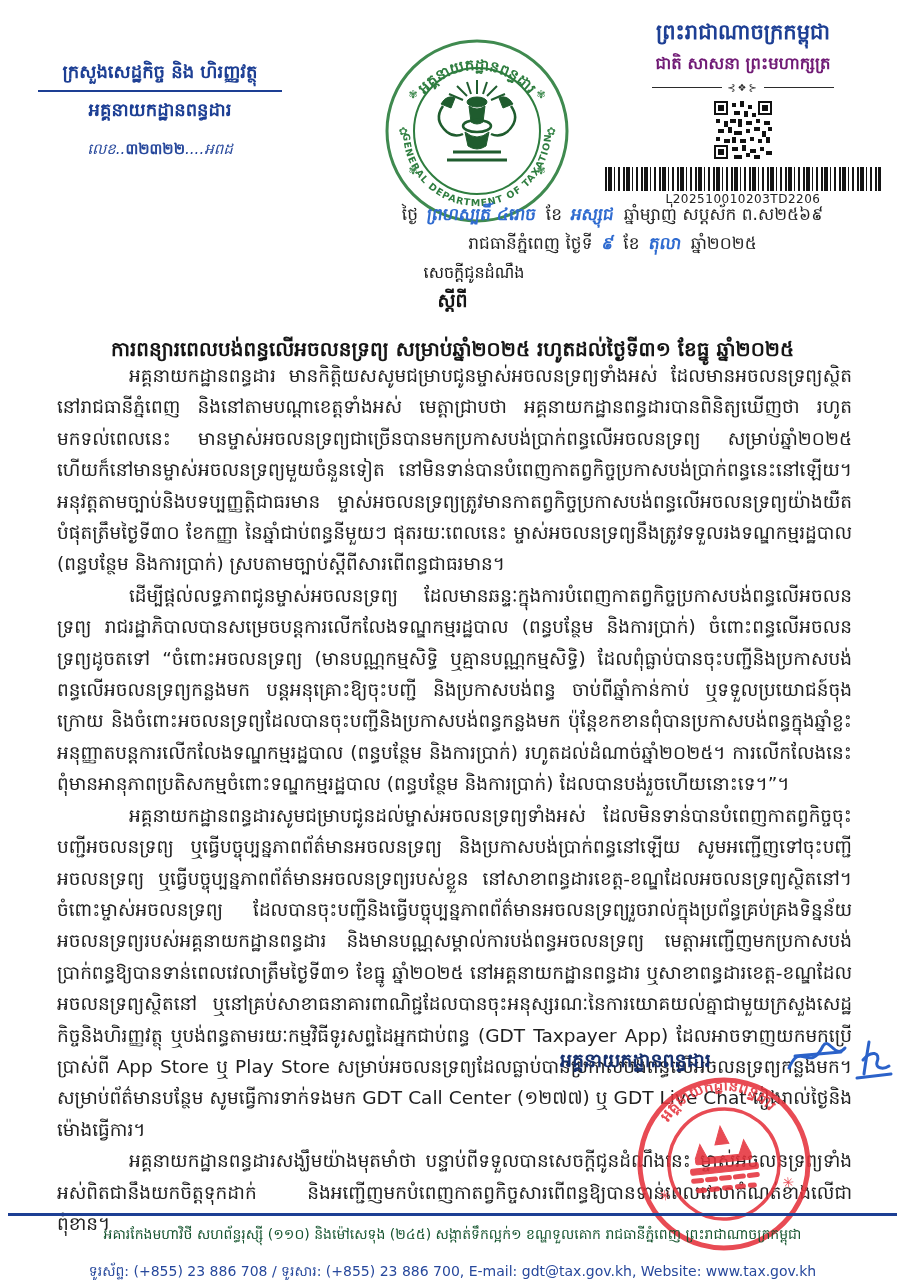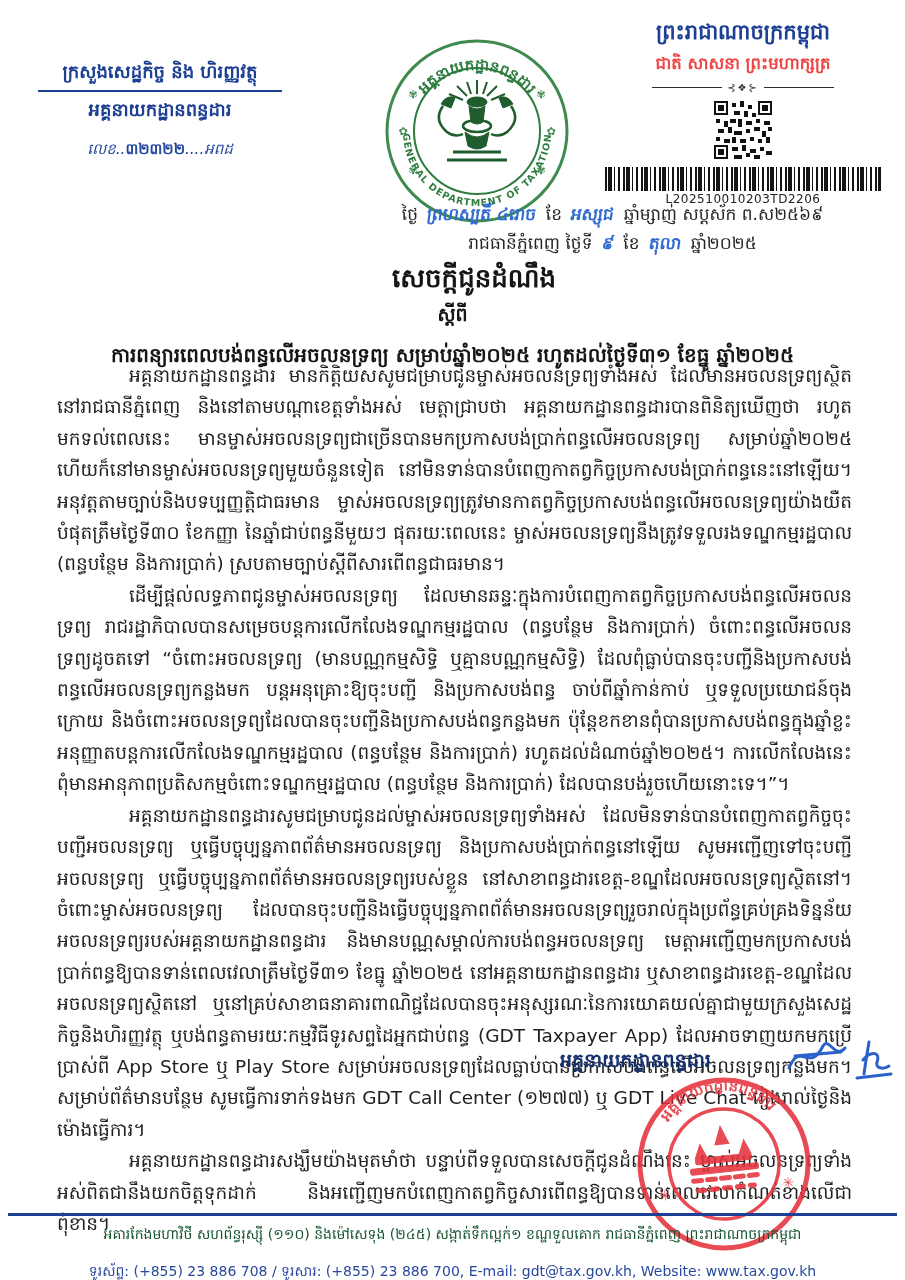--- a/index.html
+++ b/index.html
@@ -13,37 +13,37 @@
   .ministry{color:#1d3f94;font-weight:bold;font-size:18px;line-height:1.35;}
   .hdr-rule{height:2px;background:#1d3f94;margin:6px 8px 6px 8px;}
   .department{color:#1d3f94;font-weight:bold;font-size:18px;}
   .refline{color:#27489c;font-size:15px;font-style:italic;margin-top:14px;white-space:nowrap;}
   .refline .hand{font-weight:bold;font-style:normal;}
   
   .seal{position:absolute;left:383px;top:36px;width:188px;height:190px;}
   
   .hdr-right{position:absolute;left:598px;top:18px;width:290px;text-align:center;}
   .kingdom{color:#1d3f94;font-weight:bold;font-size:21px;white-space:nowrap;}
-  .motto{color:#ef4444;font-weight:bold;font-size:16.5px;margin-top:4px;white-space:nowrap;}
+  .motto{color:#701a75;font-weight:bold;font-size:16.5px;margin-top:4px;white-space:nowrap;}
   .ornament{display:flex;align-items:center;justify-content:center;margin-top:5px;color:#2b2b2b;}
   .ornament .bar{height:1.5px;background:#2b2b2b;width:70px;}
   .ornament .glyph{font-size:10px;margin:0 5px;letter-spacing:2px;}
   .qr{margin:8px auto 0 auto;width:58px;height:58px;display:block;}
   .barcode{margin:8px auto 0 auto;width:276px;height:24px;
     background:repeating-linear-gradient(90deg,#141414 0 2px,#fff 2px 3px,#141414 3px 7px,#fff 7px 9px,#141414 9px 10px,#fff 10px 13px,#141414 13px 15px,#fff 15px 18px);}
   .barcode-label{font-size:12px;color:#222;margin-top:1px;letter-spacing:.5px;}
   
   .dateblock{position:absolute;left:330px;top:200px;width:565px;text-align:center;font-size:17px;color:#232323;}
   .dateblock .row{white-space:nowrap;line-height:1.7;}
   .hand-ink{color:#2f6bd0;font-weight:bold;transform:skewX(-8deg);display:inline-block;padding:0 4px;}
   
   .title-wrap{position:absolute;left:0;top:262px;width:905px;text-align:center;color:#151515;}
-  .title-main{font-size:26px;font-weight:bold;margin-left:43px;}
+  .title-main{font-size:16px;font-weight:normal;margin-left:43px;}
   .title-sub{font-size:19px;font-weight:bold;margin-top:2px;}
-  .title-subject{font-size:20px;font-weight:bold;margin-top:12px;padding:0 40px;}
+  .title-subject{font-size:20px;font-weight:bold;margin-top:20px;padding:0 40px;}
   
   .body-text{position:absolute;left:57px;top:360px;width:795px;text-align:justify;
     font-size:18.5px;line-height:31.4px;color:#202020;}
   .body-text p{margin:0;text-indent:72px;}
   
   .sig-wrap{position:absolute;left:560px;top:1048px;width:330px;}
   .sig-label{color:#16306e;font-weight:bold;font-size:19px;display:inline-block;}
   .sig-scribble{position:absolute;left:225px;top:-14px;}
   
   .stamp{position:absolute;left:634px;top:1074px;width:180px;height:180px;opacity:.88;transform:rotate(-6deg);}

